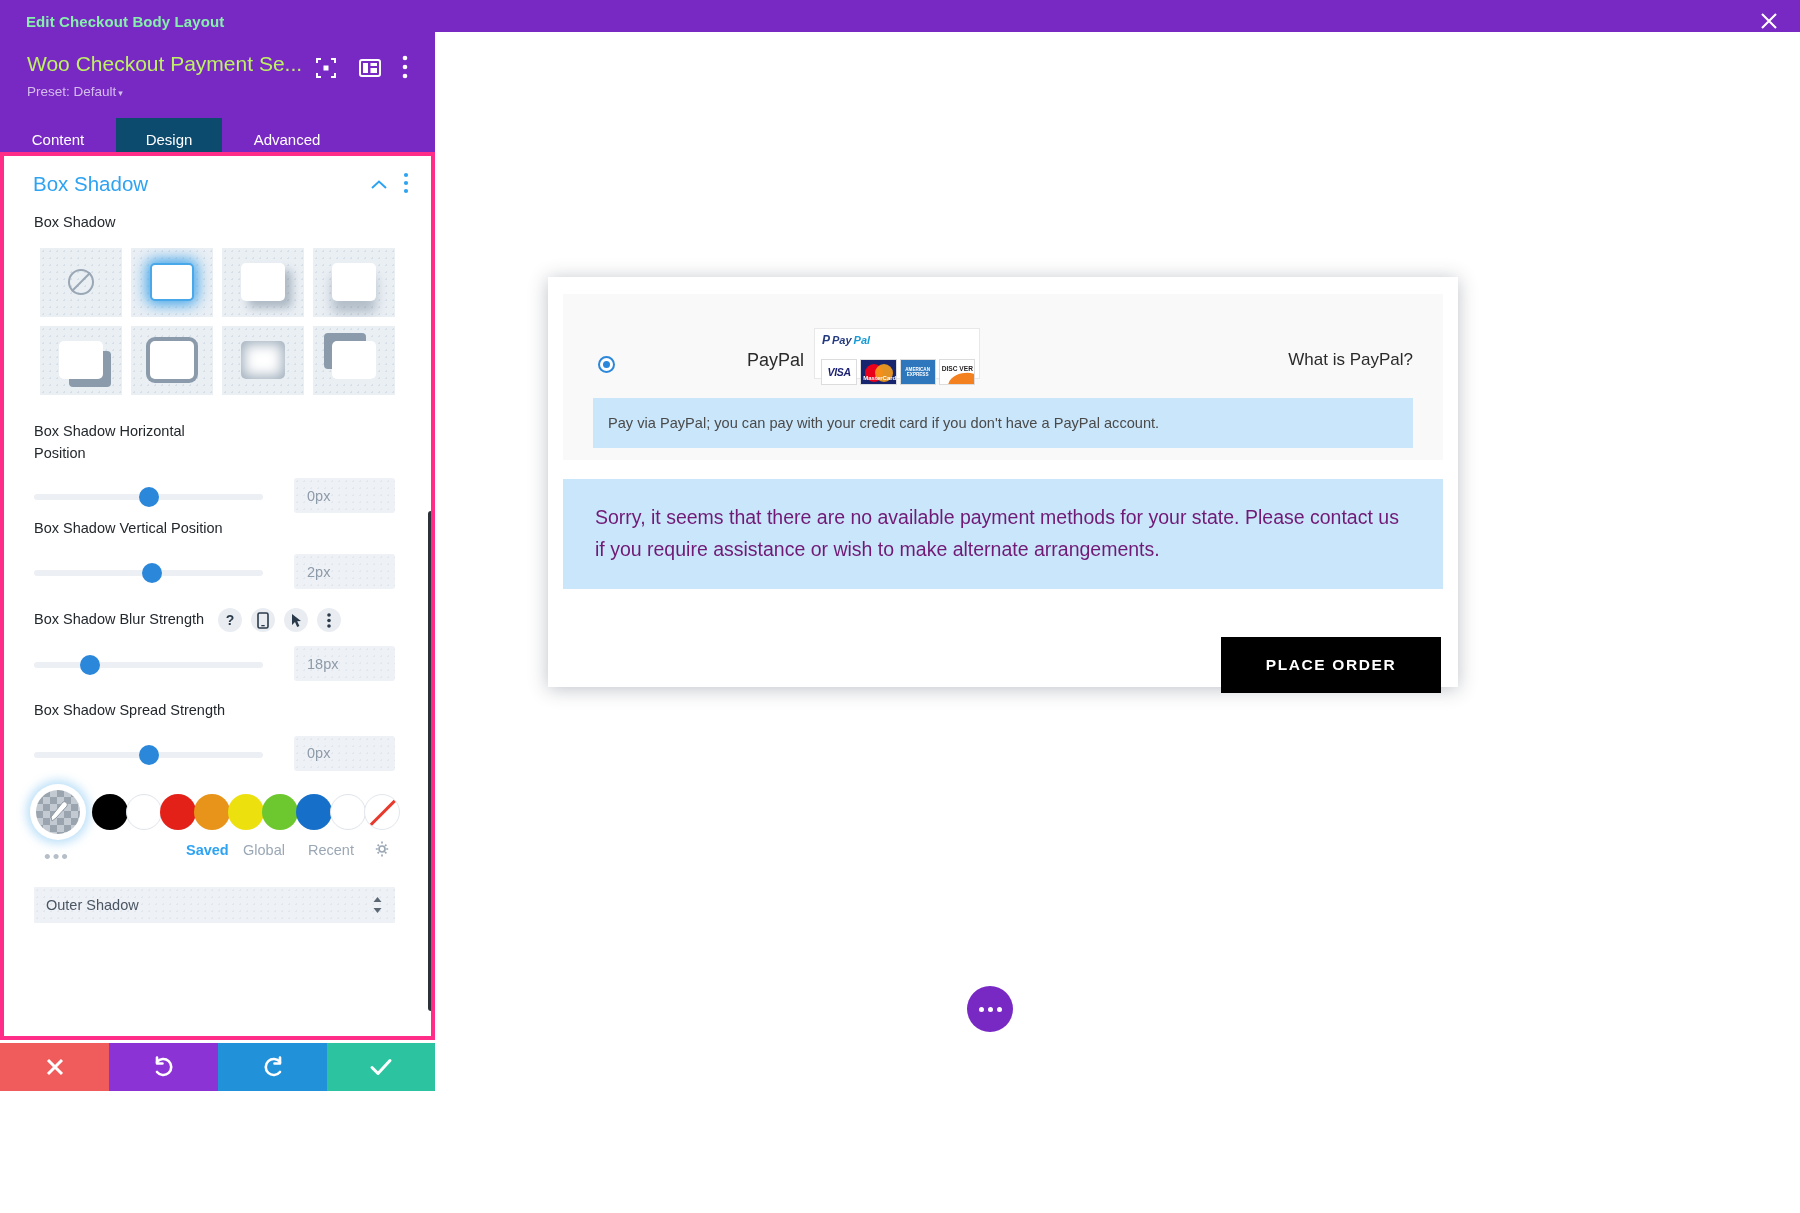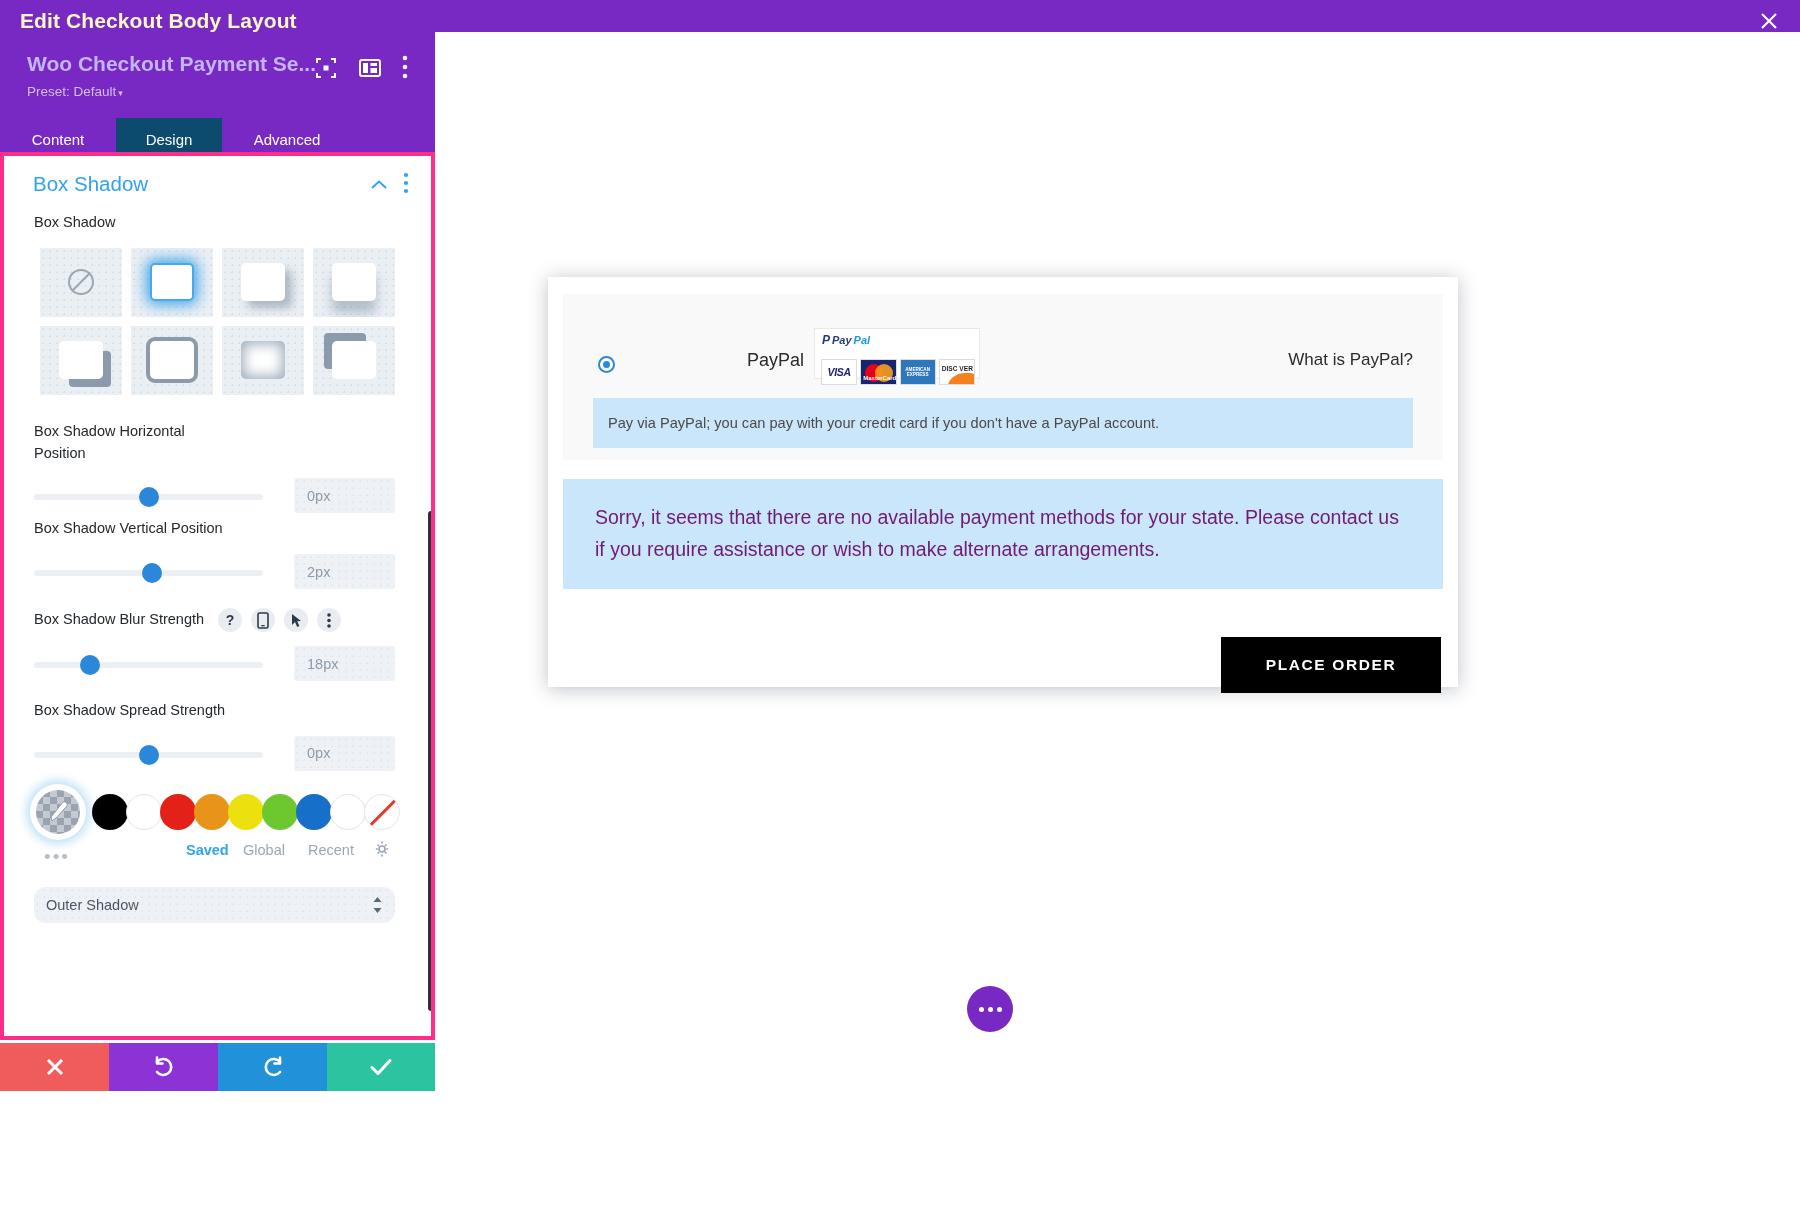--- a/index.html
+++ b/index.html
@@ -12,41 +12,41 @@
 
   
   #app { position: relative; width: 1800px; height: 1213px; background: #fff; }
 
   .titlebar {
     position: absolute; left: 0; top: 0; width: 1800px; height: 42px;
     background: #7829c4;
     display: flex; align-items: center;
   }
   .titlebar-label {
-    color: #fef9c3; font-size: 21px; font-weight: bold;
-    margin-left: 20px; letter-spacing: .1px;
+    color: #86efac; font-size: 15px; font-weight: bold;
+    margin-left: 26px; letter-spacing: .1px;
   }
   .titlebar-close {
     position: absolute; right: 18px; top: 8px;
     width: 26px; height: 26px; cursor: pointer;
   }
   .titlebar-close svg { display:block; }
 
   
   .panel {
     position: absolute; left: 0; top: 32px; width: 435px; height: 1181px;
     background: #ffffff;
   }
   .panel-head {
     position: relative; width: 435px; height: 86px;
     background: #7829c4;
   }
   .module-name {
     position: absolute; left: 27px; top: 20px;
-    color: #c4b5fd; font-size: 21px; font-weight: bold;
+    color: #bef264; font-size: 21px; font-weight: normal;
     white-space: nowrap;
     text-align: right;
   }
   .head-icon { position: absolute; cursor: pointer; }
   .head-icon.expand { left: 315px; top: 25px; width: 22px; height: 22px; }
   .head-icon.layout  { left: 358px; top: 24px; width: 24px; height: 24px; }
   .head-icon.dots    { left: 398px; top: 22px; width: 14px; height: 26px; }
   .preset {
     position: absolute; left: 27px; top: 52px;
     color: #d5bdeb; font-size: 13.5px; cursor: pointer;
@@ -215,21 +215,21 @@
   .three-dots-small {
     position: absolute; left: 44px; top: 4px; color: #b6bfc8;
     font-size: 19px; letter-spacing: 2px; cursor: pointer;
   }
 
   .select-wrap {
     position: relative; margin: 11px 0 0 34px; width: 361px; height: 36px;
   }
   .select-box {
     width: 361px; height: 36px; background: #eef1f6; border: none;
-    border-radius: 12px; font-family: "Liberation Sans", sans-serif;
+    border-radius: 1px; font-family: "Liberation Sans", sans-serif;
     font-size: 14.5px; color: #4b5663; padding-left: 12px;
     appearance: none; cursor: pointer;
     background-image: radial-gradient(#e2e7ee 1px, transparent 1px);
     background-size: 7px 7px;
   }
   .select-arrows {
     position: absolute; right: 12px; top: 9px; width: 11px; height: 18px;
     pointer-events: none;
   }
 

